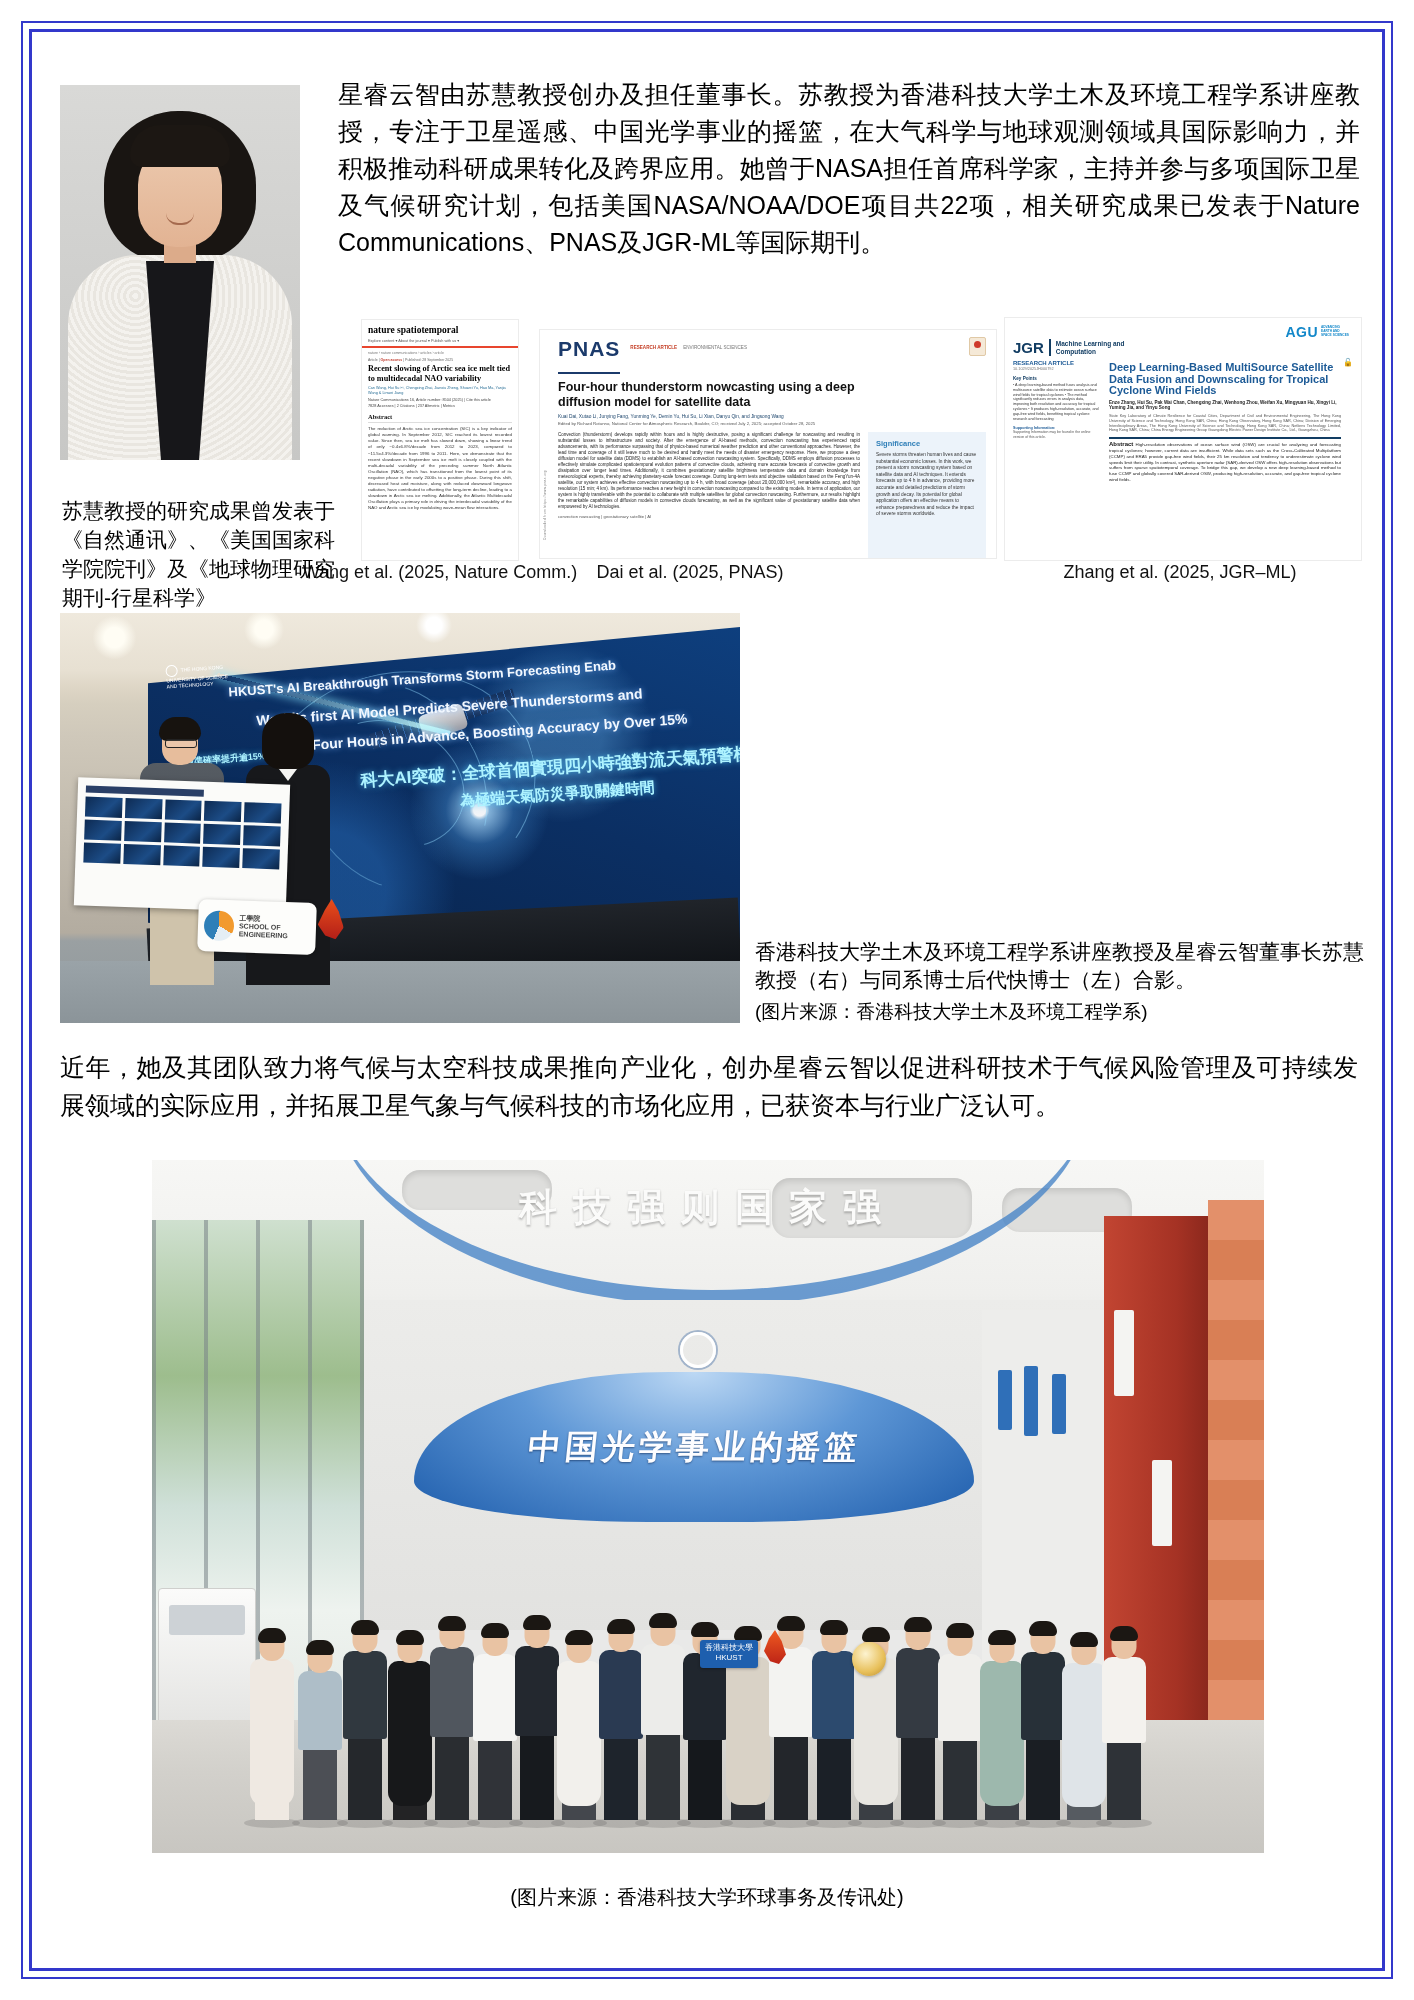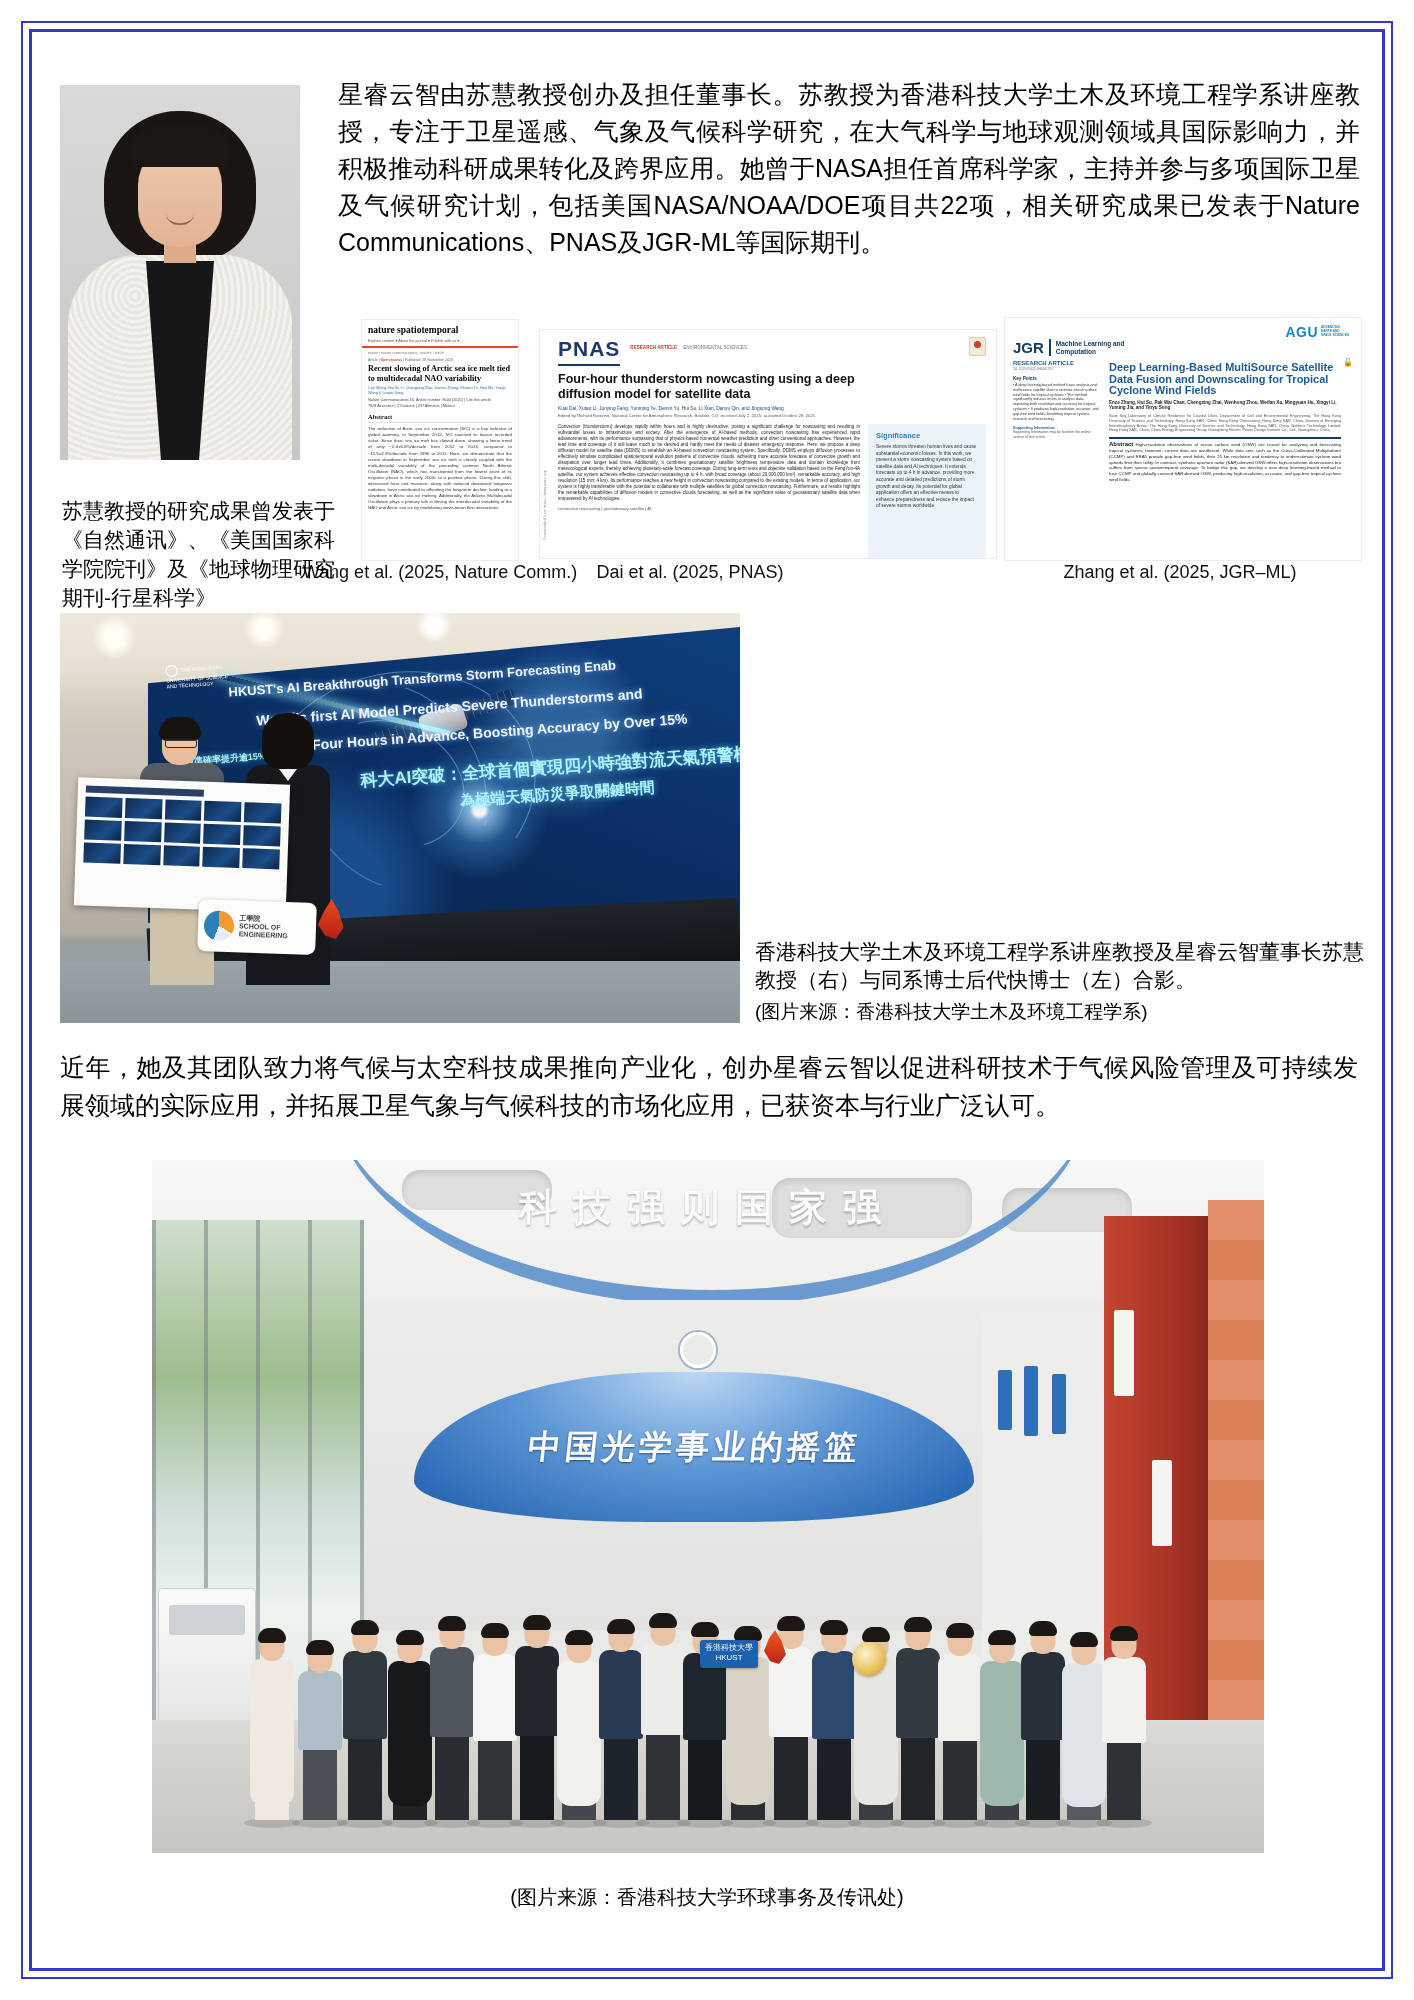--- a/index.html
+++ b/index.html
@@ -38,21 +38,21 @@
   .nat-auth{font-size:3.8px;color:#2a6f97;margin-top:3px;line-height:5px;}
   .nat-pub{font-size:3.8px;color:#444;margin-top:2px;}
   .nat-metrics{font-size:3.8px;color:#444;margin-top:2px;}
   .nat-abs-h{font-family:"Liberation Serif",serif;font-weight:bold;font-size:6.5px;margin-top:5px;border-bottom:.5px solid #ddd;padding-bottom:2px;}
   .nat-abs{font-size:4.4px;line-height:6.1px;color:#333;text-align:justify;margin-top:3px;}
 
   .t-pnas{left:540px;top:330px;width:456px;height:228px;padding:7px 10px 6px 18px;box-sizing:border-box;}
   .pnas-side{position:absolute;left:3px;top:30px;width:10px;font-size:3.4px;color:#888;
              writing-mode:vertical-rl;transform:rotate(180deg);letter-spacing:.3px;height:180px;overflow:hidden;}
   .pnas-head{display:flex;align-items:flex-start;gap:10px;}
-  .pnas-logo{font-size:21px;font-weight:bold;color:#1b3a6b;letter-spacing:1px;border-bottom:2px solid #1b3a6b;padding-bottom:3px;}
+  .pnas-logo{font-size:21px;font-weight:bold;color:#1b3a6b;letter-spacing:1px;border-bottom:2px solid #1b3a6b;padding-bottom:11px;}
   .pnas-tags{font-size:4.6px;margin-top:8px;color:#777;}
   .pnas-tags b{color:#c43c23;margin-right:6px;}
   .pnas-badge{margin-left:auto;width:15px;height:17px;background:#f5e9d7;border:1px solid #e0c9a6;border-radius:2px;position:relative;}
   .pnas-badge::after{content:"";position:absolute;left:3.5px;top:3px;width:7px;height:7px;border-radius:50%;background:#cf3a2b;}
   .pnas-title{font-weight:bold;font-size:12.5px;line-height:15px;color:#111;margin-top:6px;width:330px;}
   .pnas-auth{font-size:4.8px;color:#20486e;margin-top:4px;}
   .pnas-edit{font-size:4.3px;color:#555;margin-top:2px;}
   .pnas-cols{display:flex;gap:8px;margin-top:6px;}
   .pnas-body{flex:1;font-size:4.5px;line-height:6px;color:#222;text-align:justify;}
   .pnas-kw{font-size:4.2px;color:#555;margin-top:4px;}
@@ -211,21 +211,21 @@
   <div class="portrait">
     <div class="p-hair"></div>
     <div class="p-jacket"></div>
     <div class="p-top"></div>
     <div class="p-neck"></div>
     <div class="p-face"></div>
     <div class="p-fringe"></div>
     <div class="p-smile"></div>
   </div>
 
-  <p class="intro">星睿云智由苏慧教授创办及担任董事长。苏教授为香港科技大学土木及环境工程学系讲座教授，专注于卫星遥感、气象及气候科学研究，在大气科学与地球观测领域具国际影响力，并积极推动科研成果转化及跨界应用。她曾于NASA担任首席科学家，主持并参与多项国际卫星及气候研究计划，包括美国NASA/NOAA/DOE项目共22项，相关研究成果已发表于Nature Communications、PNAS及JGR-ML等国际期刊。</p>
+  <p class="intro">星睿云智由苏慧教授创办及担任董事长。苏教授为香港科技大学土木及环境工程学系讲座教授，专注于卫星遥感、中国光学事业的摇篮，在大气科学与地球观测领域具国际影响力，并积极推动科研成果转化及跨界应用。她曾于NASA担任首席科学家，主持并参与多项国际卫星及气候研究计划，包括美国NASA/NOAA/DOE项目共22项，相关研究成果已发表于Nature Communications、PNAS及JGR-ML等国际期刊。</p>
 
   <div class="thumb t-nature">
     <div class="nat-mast">nature spatiotemporal</div>
     <div class="nat-nav">Explore content ▾    About the journal ▾    Publish with us ▾</div>
     <div class="nat-rule"></div>
     <div class="nat-crumb">nature › nature communications › articles › article</div>
     <div class="nat-meta"><span>Article | </span><b>Open access</b><span> | Published: 28 September 2025</span></div>
     <div class="nat-title">Recent slowing of Arctic sea ice melt tied to multidecadal NAO variability</div>
     <div class="nat-auth">Can Wang, Hui Su ✉, Chengxing Zhai, Jianxiu Zheng, Shuwei Yu, Hao Ma, Yanjia Wang &amp; Linwei Jiang</div>
     <div class="nat-pub">Nature Communications 16, Article number: 8504 (2025) | Cite this article</div>

